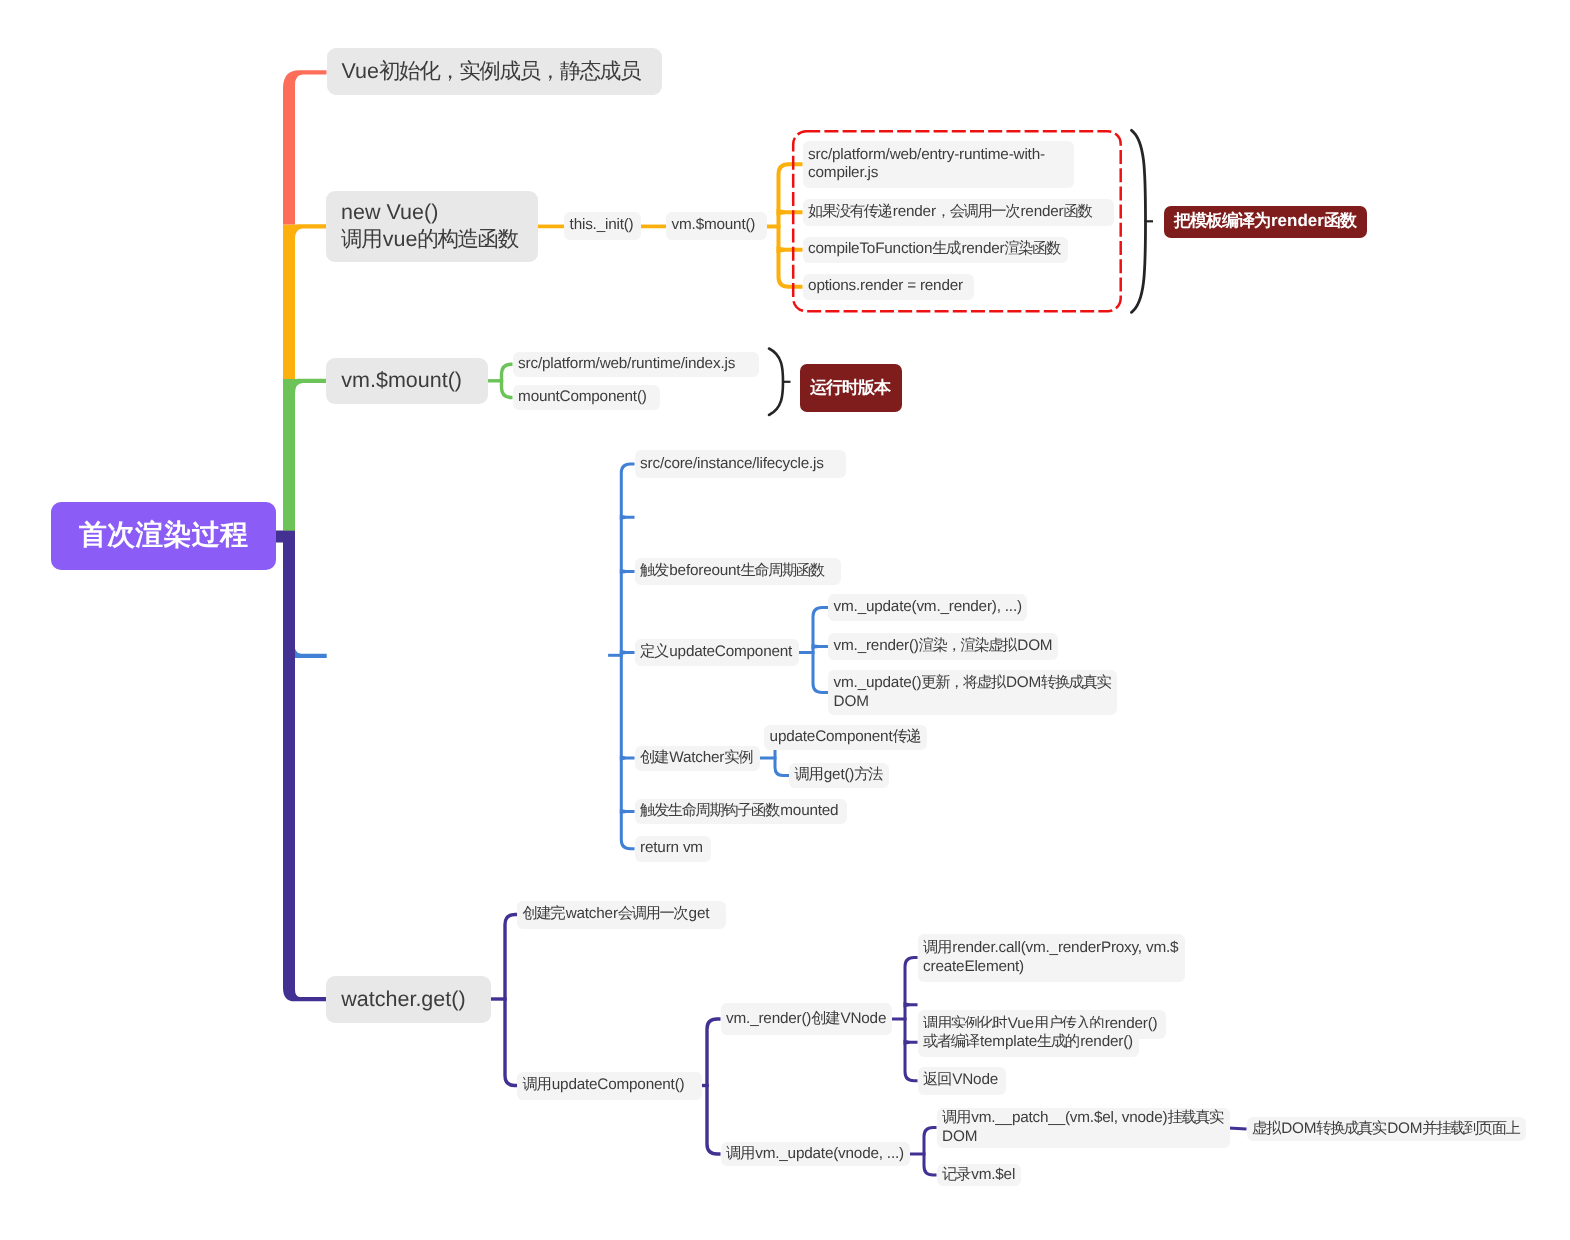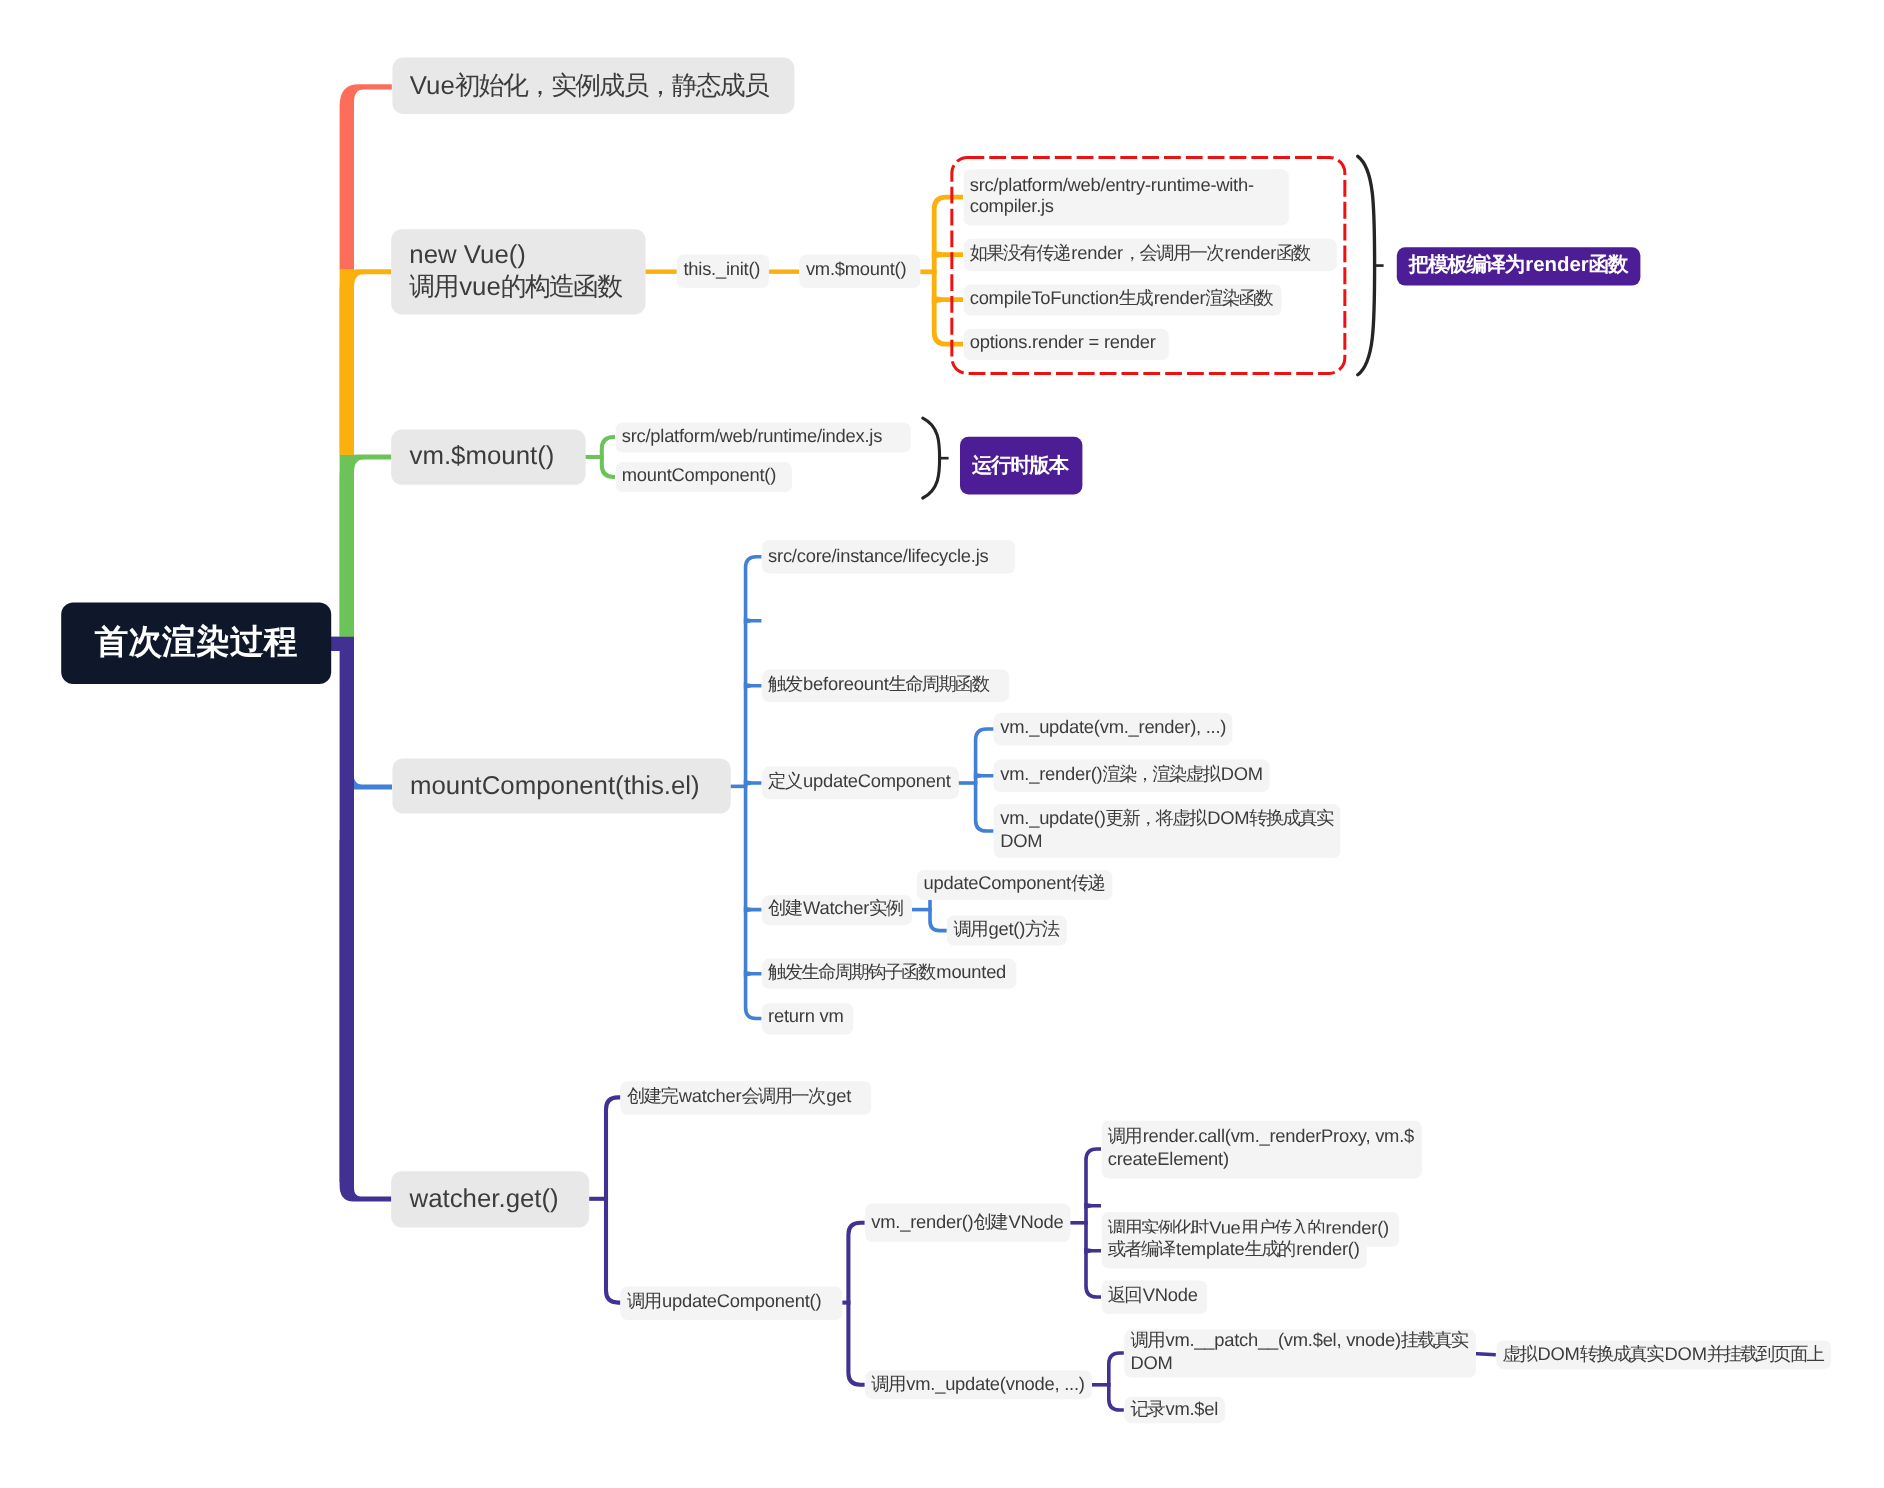--- a/index.html
+++ b/index.html
@@ -7,25 +7,25 @@
        font-family:"Liberation Sans","DejaVu Sans",sans-serif;color:#3c3c3c;
        -webkit-font-smoothing:antialiased;text-rendering:geometricPrecision;}
   #stage{position:relative;width:1570px;height:1240px;background:#fff;}
   svg#links{position:absolute;left:0;top:0;width:1570px;height:1240px;}
   .nd{position:absolute;box-sizing:border-box;display:flex;align-items:center;
       border-radius:7px;width:max-content;}
   .nd>.txt,.root>.txt,.tag>.txt{white-space:pre;display:block;}
   .n1{background:#e8e8e8;font-size:21.5px;padding:0 15px;border-radius:9px;line-height:1.26;}
   .n2{background:#f4f4f4;font-size:15.3px;padding:0 5.6px;border-radius:6px;line-height:1.22;letter-spacing:-0.2px;}
   .cjk{letter-spacing:-1.42px;margin-right:1.42px;}
-  .root{position:absolute;background:#0f172a;color:#fff;font-weight:bold;font-size:28px;
+  .root{position:absolute;background:#8b5cf6;color:#fff;font-weight:bold;font-size:28px;
         border-radius:10px;display:flex;align-items:center;justify-content:center;
         letter-spacing:0.2px;white-space:pre;}
   .root .cjk{letter-spacing:0.2px;margin-right:0;}
-  .tag{position:absolute;background:#4c1d95;color:#fff;font-weight:bold;font-size:17px;
+  .tag{position:absolute;background:#7f1d1d;color:#fff;font-weight:bold;font-size:17px;
        border-radius:7px;display:flex;align-items:center;justify-content:flex-start;
        width:max-content;padding:0 10.5px;}
   .tag .cjk{letter-spacing:-1px;margin-right:1px;}
   
 </style>
 </head>
 <body>
 
 <div id="stage">
 <svg id="links" viewBox="0 0 1570 1240">
@@ -78,23 +78,20 @@
 <div class="root" style="left:51px;top:502px;width:225px;height:68px"><span class="txt"><span class="cjk">首次渲染过程</span></span></div>
 <div class="nd n1" style="left:326.5px;top:48.0px;min-width:335.5px;height:47.0px">
       <span class="txt">Vue<span class="cjk">初始化，实例成员，静态成员</span></span>
     </div>
 <div class="nd n1" style="left:326.1px;top:190.6px;min-width:211.5px;height:71.8px">
       <span class="txt">new Vue()
 <span class="cjk">调用</span>vue<span class="cjk">的构造函数</span></span>
     </div>
 <div class="nd n1" style="left:326.3px;top:357.8px;min-width:162.0px;height:46.0px">
       <span class="txt">vm.$mount()</span>
-    </div>
-<div class="nd n1" style="left:326.7px;top:632.3px;min-width:282.0px;height:45.7px">
-      <span class="txt">mountComponent(this.el)</span>
     </div>
 <div class="nd n1" style="left:326.3px;top:975.7px;min-width:165.0px;height:47.0px">
       <span class="txt">watcher.get()</span>
     </div>
 <div class="nd n2" style="left:564.0px;top:211.5px;min-width:76.5px;height:28.5px">
       <span class="txt">this._init()</span>
     </div>
 <div class="nd n2" style="left:666.0px;top:211.5px;min-width:101.0px;height:28.5px">
       <span class="txt">vm.$mount()</span>
     </div>

